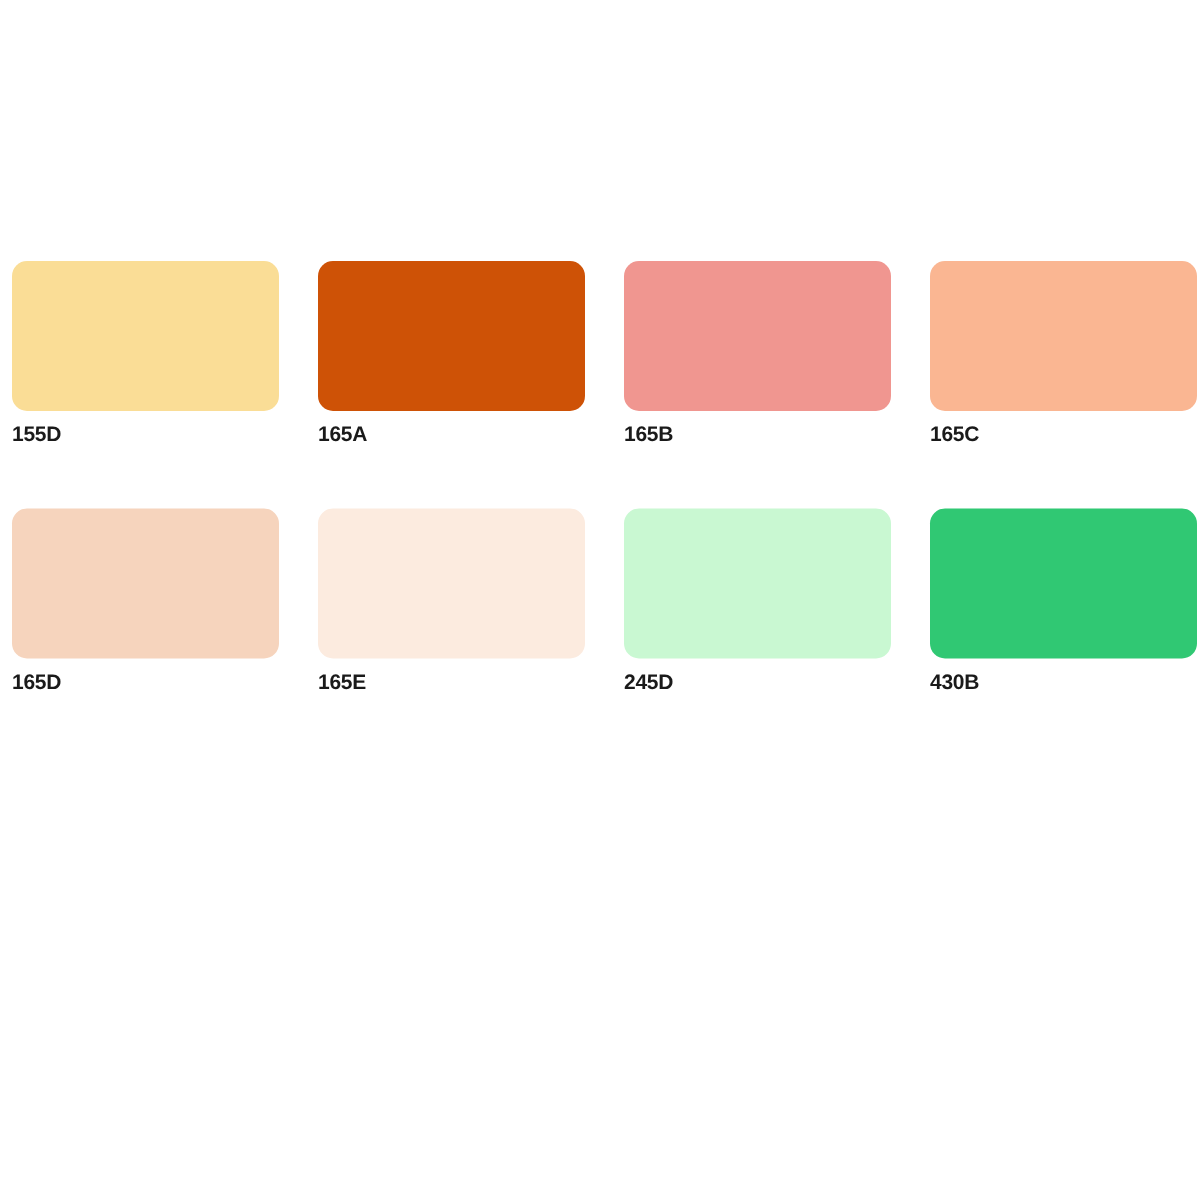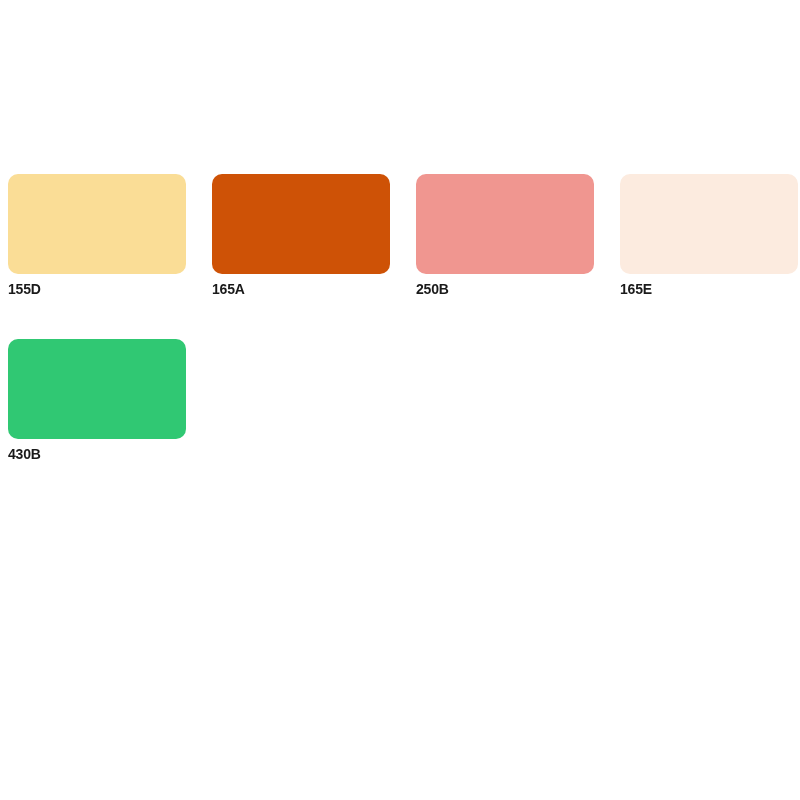--- a/index.html
+++ b/index.html
@@ -59,23 +59,35 @@
     <div class="swatch-cell">
       <div class="swatch-chip" style="background-color: rgb(250, 221, 150);"></div>
       <div class="swatch-label">155D</div>
     </div>
     <div class="swatch-cell">
       <div class="swatch-chip" style="background-color: rgb(206, 82, 6);"></div>
       <div class="swatch-label">165A</div>
     </div>
     <div class="swatch-cell">
       <div class="swatch-chip" style="background-color: rgb(240, 150, 144);"></div>
-      <div class="swatch-label">250B</div>
+      <div class="swatch-label">165B</div>
+    </div>
+    <div class="swatch-cell">
+      <div class="swatch-chip" style="background-color: rgb(250, 182, 146);"></div>
+      <div class="swatch-label">165C</div>
+    </div>
+    <div class="swatch-cell">
+      <div class="swatch-chip" style="background-color: rgb(246, 212, 189);"></div>
+      <div class="swatch-label">165D</div>
     </div>
     <div class="swatch-cell">
       <div class="swatch-chip" style="background-color: rgb(252, 235, 223);"></div>
       <div class="swatch-label">165E</div>
+    </div>
+    <div class="swatch-cell">
+      <div class="swatch-chip" style="background-color: rgb(201, 248, 210);"></div>
+      <div class="swatch-label">245D</div>
     </div>
     <div class="swatch-cell">
       <div class="swatch-chip" style="background-color: rgb(48, 200, 115);"></div>
       <div class="swatch-label">430B</div>
     </div>
   </div>
 
 </body></html>

